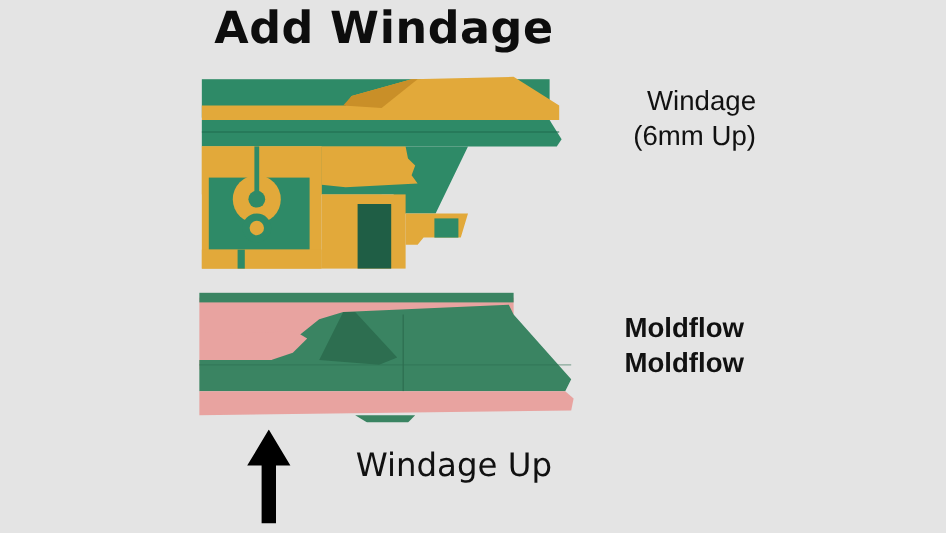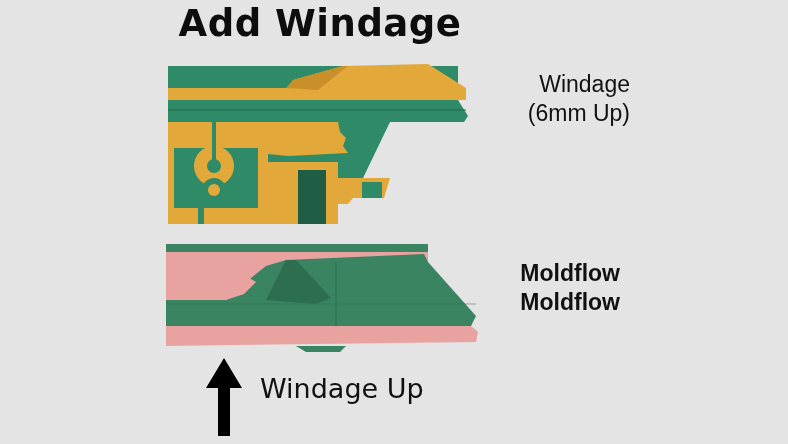--- a/index.html
+++ b/index.html
@@ -10,21 +10,21 @@
   .title {
     position:absolute; left:0; top:2px; width:640px; text-align:center;
     font-family:"DejaVu Sans", sans-serif; font-weight:bold; font-size:37px; letter-spacing:0.5px;
   }
   .label {
     position:absolute; font-family:"Liberation Sans", sans-serif; font-size:23px; line-height:29px;
     text-align:right; color:#111;
   }
   .bottom-label {
     position:absolute; font-family:"DejaVu Sans", sans-serif; font-size:27px; line-height:33px;
-    text-align:left; color:#111;
+    text-align:right; color:#111;
   }
   svg { position:absolute; }
 </style>
 </head>
 <body>
 
 <div class="title">Add Windage</div>
 
 <svg style="left:168px;top:58px;" width="320" height="166" viewBox="0 0 320 166">
 

